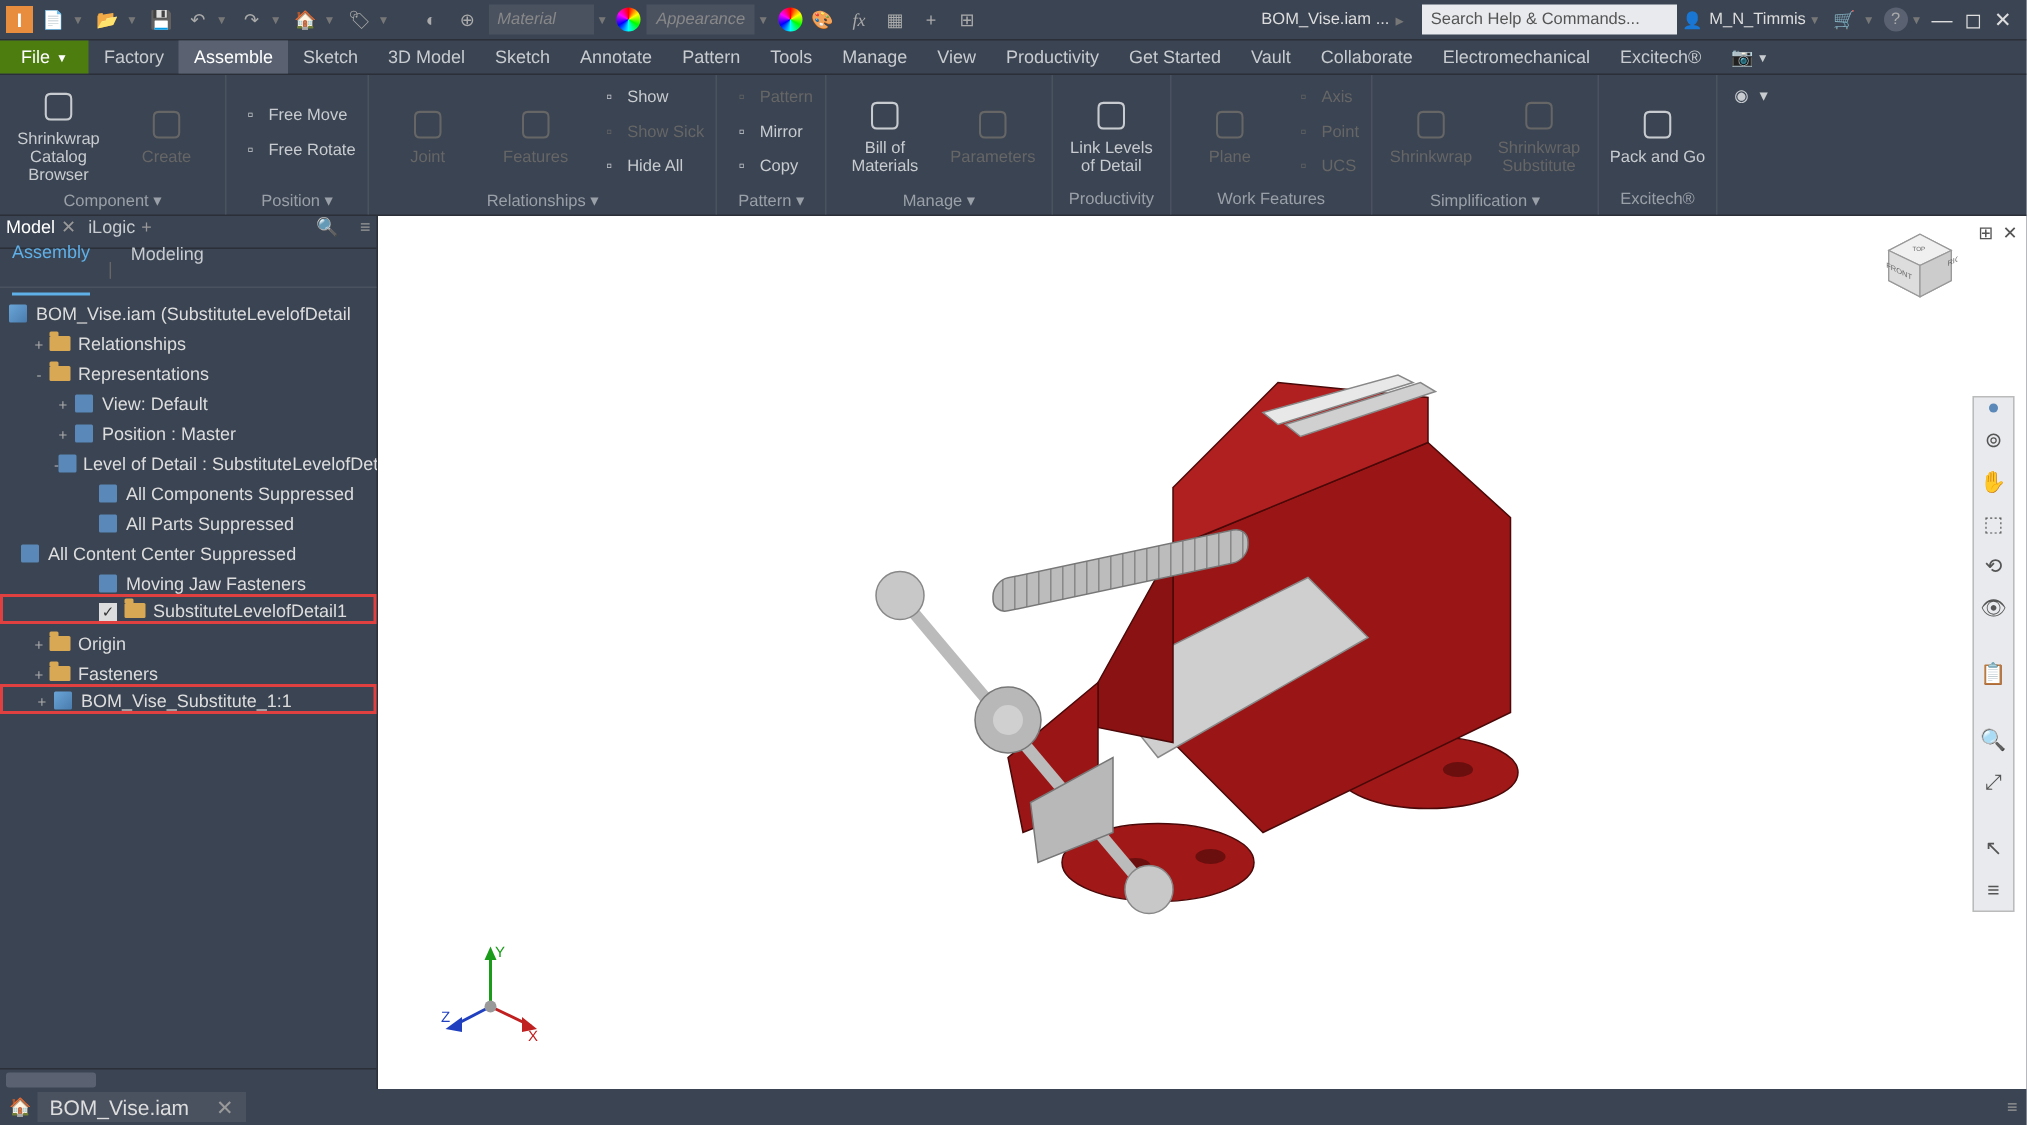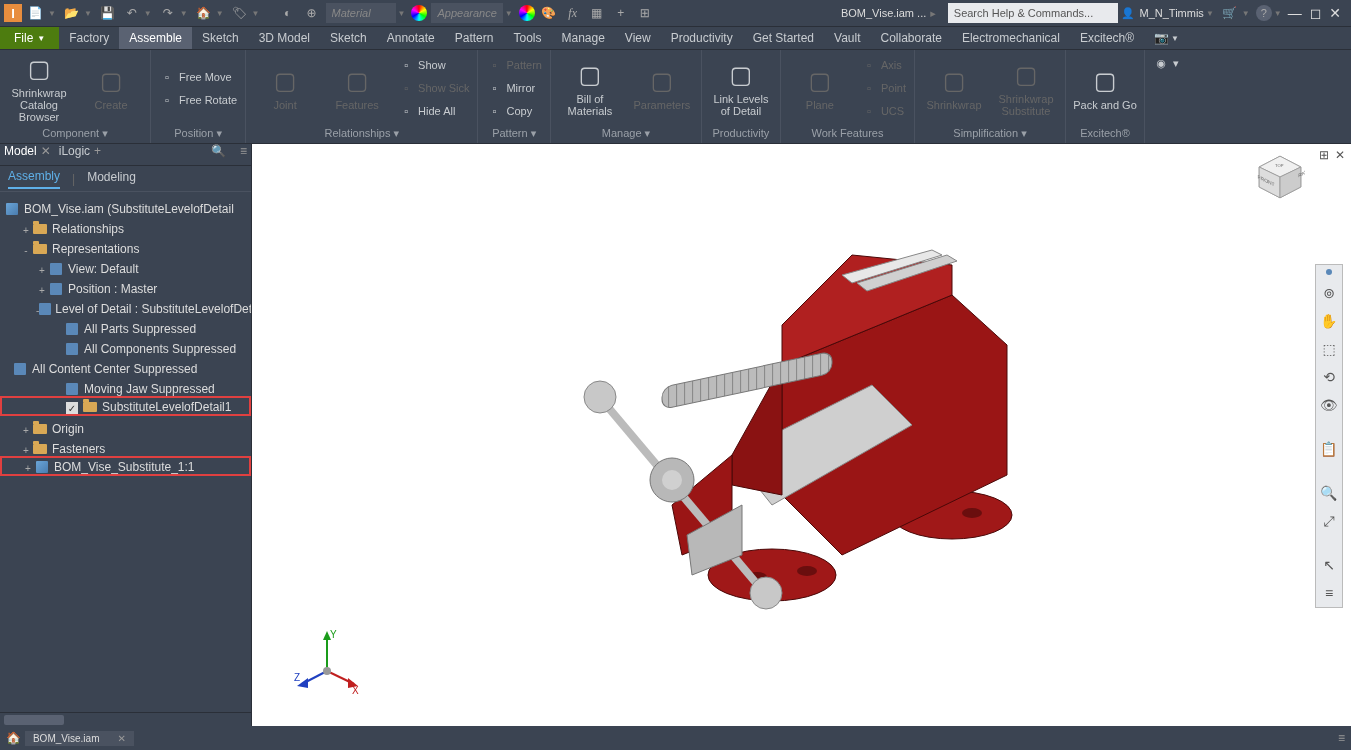--- a/index.html
+++ b/index.html
@@ -34,21 +34,21 @@
 .icon-sq { width: 16px; height: 16px; display:inline-flex; align-items:center; justify-content:center;}
 
 .workspace { display: flex; height: 582px; }
 .browser-panel { width: 252px; background: #3b4452; border-right: 1px solid #2a2f38; display:flex; flex-direction:column;}
 .browser-tabs { height: 22px; display:flex; border-bottom: 1px solid #2a2f38; padding: 0 4px; gap: 8px;}
 .browser-tabs .btab { font-size: 12px; color: #c8ccd0; cursor:pointer;}
 .browser-tabs .btab.active { color: #fff;}
 .browser-tabs .btab .close-x { margin-left: 4px; color: #999;}
 .browser-tabs .spacer { flex: 1;}
 .browser-subtabs { height: 26px; display:flex; align-items:center; padding: 0 8px; gap: 12px; border-bottom: 1px solid #4a5260;}
-.browser-subtabs .stab { font-size: 12px; color: #c8ccd0; cursor:pointer; padding-bottom: 4px;}
+.browser-subtabs .stab { font-size: 12px; color: #c8ccd0; cursor:pointer; padding-bottom: 20px;}
 .browser-subtabs .stab.active { color: #5fb0e8; border-bottom: 2px solid #5fb0e8;}
 .browser-subtabs .sep { color: #666;}
 .tree { flex: 1; overflow: auto; font-size: 12px; padding: 4px 0;}
 .tree-row { display: flex; align-items: flex-end; height: 20px; padding-right: 4px; color: #ddd; cursor:pointer; white-space: nowrap;}
 .tree-row .expander { width: 12px; text-align: center; color: #aaa; font-size: 10px;}
 .tree-row .node-icon { width: 16px; height: 14px; margin-right: 4px; display:inline-flex; align-items:center; justify-content:center;}
 .folder-icon { width: 14px; height: 10px; background: #d9a855; border-radius: 1px; position: relative;}
 .folder-icon::before { content:""; position:absolute; top:-3px; left:0; width:6px; height:3px; background:#d9a855; border-radius: 1px 1px 0 0;}
 .cube-icon { width: 12px; height: 12px; background: linear-gradient(135deg,#6aa5d8,#4a7cae); border-radius:1px;}
 .lod-icon { width: 12px; height: 12px; background: #5a88b8; border-radius: 1px;}
@@ -60,21 +60,21 @@
 .canvas-area { flex: 1; position: relative; background: #fff;}
 .canvas-area svg.model { position: absolute; left: 50%; top: 50%; transform: translate(-50%,-50%); }
 .viewcube-corner { position: absolute; top: 8px; right: 46px; display:flex; gap:8px; align-items:center;}
 .viewcube-corner .cube { width: 50px; height: 50px; position: relative;}
 .nav-tools { position: absolute; right: 8px; top: 120px; width: 28px; background: #e8eaed; border: 1px solid #bbb; display:flex; flex-direction:column; align-items:center; padding: 4px 0; gap: 8px;}
 .nav-tools .nt { width: 20px; height: 20px; color: #555; display:flex; align-items:center; justify-content:center; font-size: 14px;}
 .triad { position: absolute; left: 40px; bottom: 30px; }
 .top-right-icons { position: absolute; top: 4px; right: 6px; display:flex; gap:6px; color:#555;}
 
 .doc-tabs { height: 24px; background: #3b4452; display:flex; align-items:center; padding: 0 6px; gap: 4px;}
-.doc-tabs .dtab { background: #4a5260; padding: 2px 8px; font-size: 10px; display:flex; align-items:flex-start; gap:18px; color:#ddd;}
+.doc-tabs .dtab { background: #4a5260; padding: 2px 8px; font-size: 14px; display:flex; align-items:flex-start; gap:18px; color:#ddd;}
 </style>
 </head>
 <body>
 
 <div class="titlebar">
   <div class="app-icon">
       <span>I</span>
     </div>
   <span class="qat-btn">📄</span>
     <span class="dd-arrow">▼</span>
@@ -333,42 +333,42 @@
             <span class="node-icon">
               <span class="lod-icon"></span>
             </span>
             <span>Level of Detail : SubstituteLevelofDetail</span>
           </div>
           <div class="tree-row" style="padding-left: 52px;">
             <span class="expander"></span>
             <span class="node-icon">
               <span class="lod-icon"></span>
             </span>
-            <span>All Parts Suppressed</span>
+            <span>All Components Suppressed</span>
           </div>
           <div class="tree-row" style="padding-left: 52px;">
             <span class="expander"></span>
             <span class="node-icon">
               <span class="lod-icon"></span>
             </span>
-            <span>All Components Suppressed</span>
+            <span>All Parts Suppressed</span>
           </div>
           <div class="tree-row" style="">
             <span class="expander"></span>
             <span class="node-icon">
               <span class="lod-icon"></span>
             </span>
             <span>All Content Center Suppressed</span>
           </div>
           <div class="tree-row" style="padding-left: 52px;">
             <span class="expander"></span>
             <span class="node-icon">
               <span class="lod-icon"></span>
             </span>
-            <span>Moving Jaw Suppressed</span>
+            <span>Moving Jaw Fasteners</span>
           </div>
           <div class="tree-row highlight-red" style="padding-left: 52px;">
             <span class="expander"></span>
             <span class="tree-chk">✓</span>
             <span class="node-icon">
               <span class="folder-icon"></span>
             </span>
             <span>SubstituteLevelofDetail1</span>
           </div>
           <div class="tree-row" style="padding-left: 20px;">

